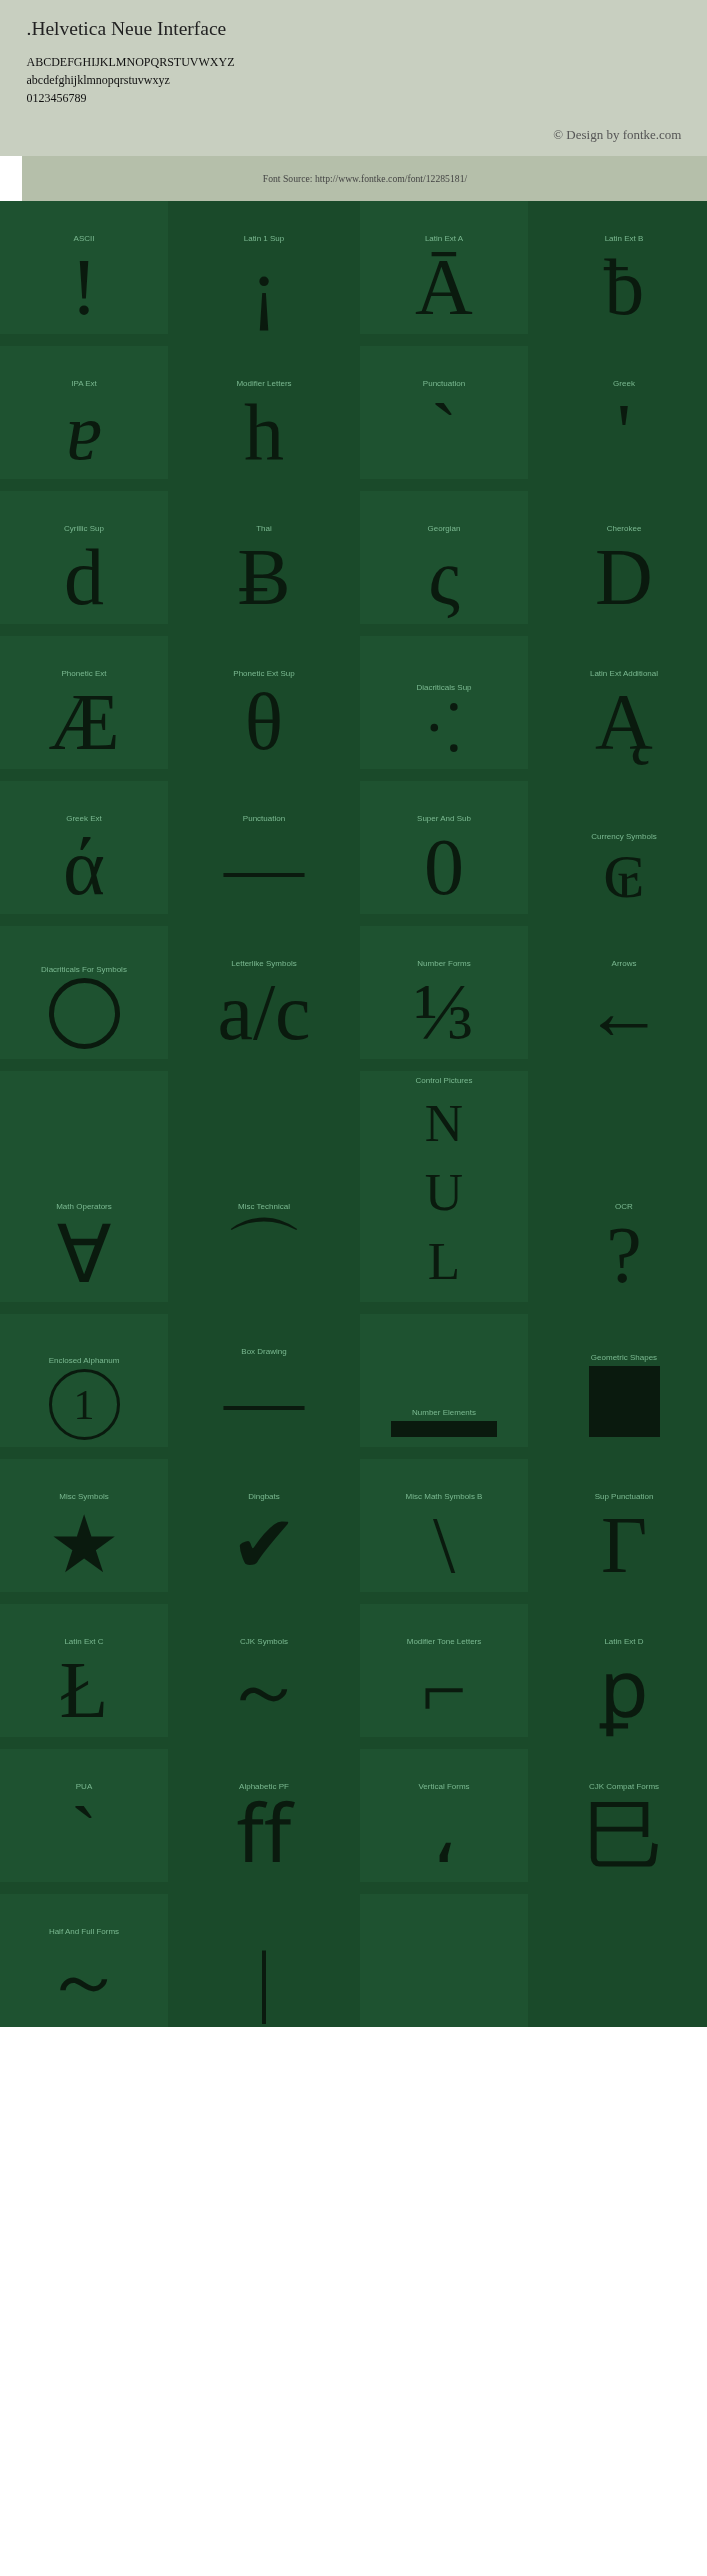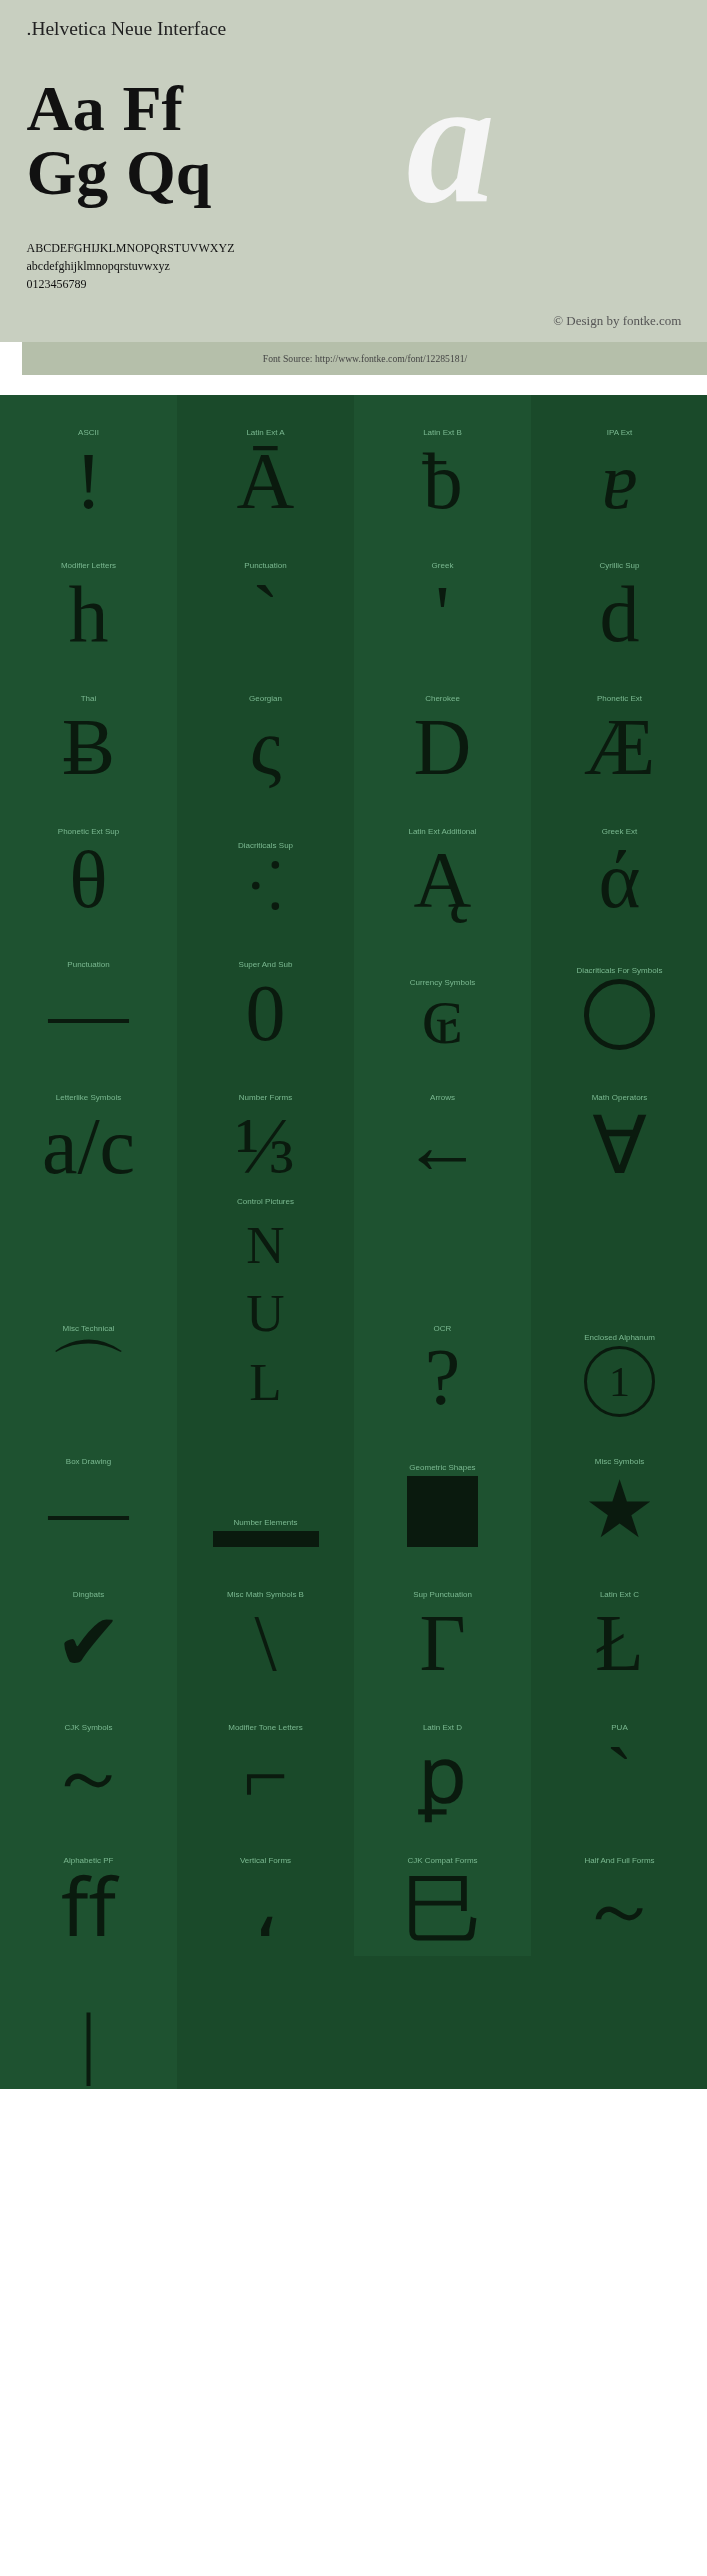--- a/index.html
+++ b/index.html
@@ -68,31 +68,30 @@
       text-align: right;
       font-size: 13px;
       color: #555;
       margin-top: 20px;
     }
     .font-source {
       text-align: center;
       font-size: 9.7px;
       color: #444;
       background: #b5bfaa;
-      padding: 11px;
+      padding: 17px;
       margin-left: 22px;
     }
 
     
     .glyph-grid {
       background: #1a4a2a;
       display: grid;
       grid-template-columns: repeat(4, 1fr);
-      gap: 0;
-      margin-top: 20px;
+      gap: 12px;
     }
     .glyph-cell {
       border: none;
       display: flex;
       flex-direction: column;
       align-items: center;
       justify-content: flex-end;
       padding: 4.4px 4.4px 7px 4.4px;
       min-height: 133px;
       position: relative;
@@ -153,49 +152,40 @@
       justify-content: center;
       font-size: 42px;
       color: #0a1a0e;
     }
   </style>
 </head>
 <body>
 
 <div class="header">
   <div class="font-title">.Helvetica Neue Interface</div>
-  <div class="specimen-area">
-    <div class="specimen-letters-left">
-      <div class="row1">
-        <span>Aa</span>
-        <span>Ff</span>
-      </div>
-      <div class="row2">
-        <span>Gg</span>
-        <span>Qq</span>
-      </div>
-    </div>
-    <div class="specimen-large-a">a</div>
-  </div>
   <div class="alphabet-section">
     <div class="row">ABCDEFGHIJKLMNOPQRSTUVWXYZ</div>
     <div class="row">abcdefghijklmnopqrstuvwxyz</div>
     <div class="row">0123456789</div>
   </div>
   <div class="design-credit">© Design by fontke.com</div>
 </div>
 <div class="font-source">Font Source: http://www.fontke.com/font/12285181/</div>
 
 <div class="glyph-grid">
 
   <div class="glyph-cell">
     <div class="glyph-label">ASCII</div>
     <div class="glyph-char size-xl">!</div>
   </div>
   <div class="glyph-cell">
+    <div class="glyph-label">Latin 1 Sup</div>
+    <div class="glyph-char size-xl">¡</div>
+  </div>
+  <div class="glyph-cell">
     <div class="glyph-label">Latin Ext A</div>
     <div class="glyph-char size-xl">Ā</div>
   </div>
   <div class="glyph-cell">
     <div class="glyph-label">Latin Ext B</div>
     <div class="glyph-char size-xl">ƀ</div>
   </div>
 
   <div class="glyph-cell">
     <div class="glyph-label">IPA Ext</div>

